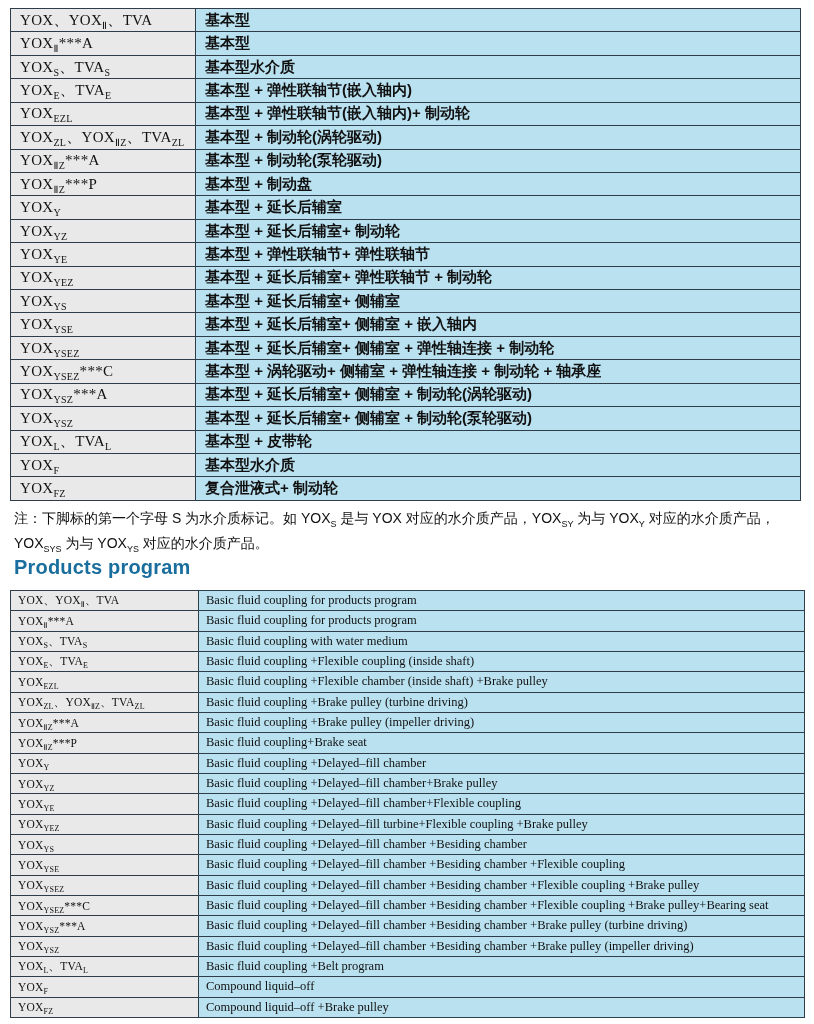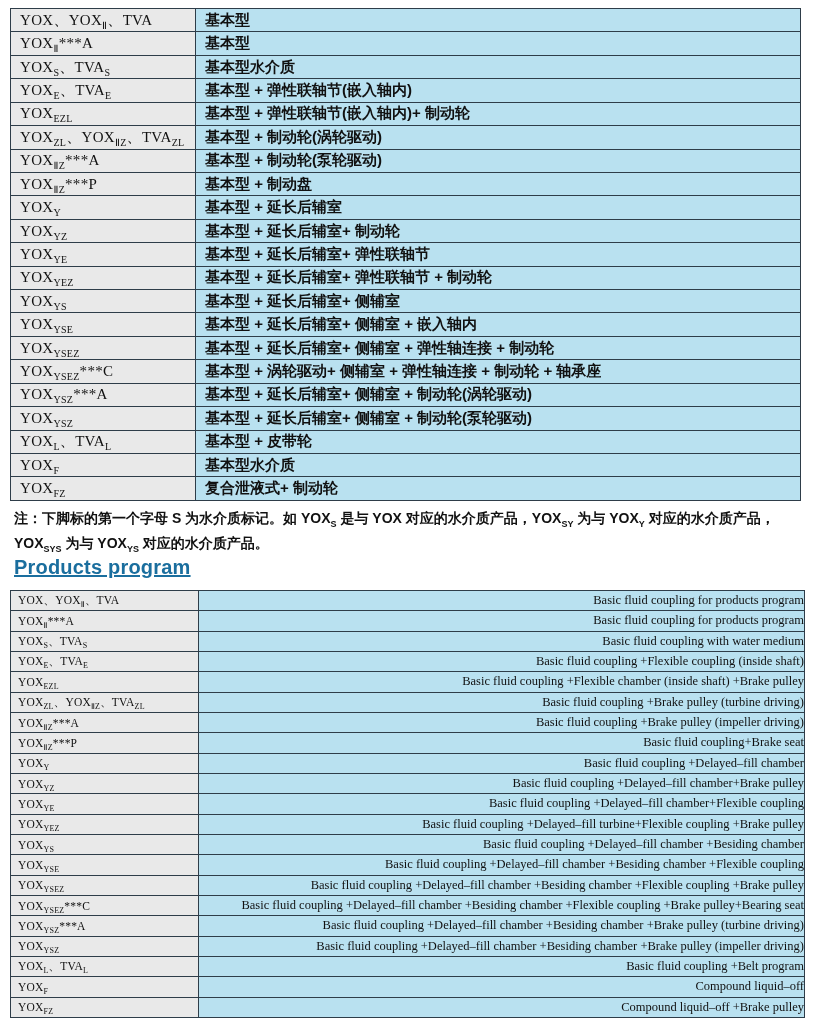--- a/index.html
+++ b/index.html
@@ -17,41 +17,41 @@
     font-family:"Liberation Serif",serif;font-size:15px;letter-spacing:.3px;
   }
   #table-cn td.desc{
     background:#b9e1f0;padding:0 0 0 9px;
     font-family:"Liberation Sans",sans-serif;font-weight:bold;font-size:15px;
   }
 
   
   #note{
     position:absolute;left:14px;top:506px;width:792px;
-    font-size:14px;line-height:25px;font-weight:bold;color:#111;
+    font-size:14px;line-height:25px;font-weight:normal;color:#111;
     white-space:normal;
   }
   #note sub{font-size:9px;}
 
   
   #heading{
     position:absolute;left:14px;top:556px;margin:0;
     font-family:"Liberation Sans",sans-serif;font-weight:bold;
-    font-size:20px;color:#1a6e9e;letter-spacing:.2px;text-decoration:underline;
+    font-size:20px;color:#1a6e9e;letter-spacing:.2px;
   }
 
   
   #table-en{left:10px;top:590px;width:795px;height:428px;}
   #table-en td.model{
     width:180px;background:#e9e9e9;padding:0 0 0 7px;
     font-family:"Liberation Serif",serif;font-size:11.5px;letter-spacing:.2px;
   }
   #table-en td.desc{
     background:#b9e1f0;padding:0 0 0 7px;
-    font-family:"Liberation Serif",serif;font-size:12.5px;text-align:right;
+    font-family:"Liberation Serif",serif;font-size:12.5px;
   }
 
   sub{font-size:0.62em;line-height:0;}
   #table-cn sub{font-size:10px;}
   #table-en sub{font-size:8px;}
 </style>
 </head>
 <body>
 
 <table id="table-cn">
@@ -102,21 +102,21 @@
         <td class="desc">基本型 + 延长后辅室</td>
       </tr>
 
       <tr>
         <td class="model"><span>YOX</span><sub>YZ</sub></td>
         <td class="desc">基本型 + 延长后辅室+ 制动轮</td>
       </tr>
 
       <tr>
         <td class="model"><span>YOX</span><sub>YE</sub></td>
-        <td class="desc">基本型 + 延长后辅室+ 弹性联轴节</td>
+        <td class="desc">基本型 + 弹性联轴节+ 弹性联轴节</td>
       </tr>
 
       <tr>
         <td class="model"><span>YOX</span><sub>YEZ</sub></td>
         <td class="desc">基本型 + 延长后辅室+ 弹性联轴节 + 制动轮</td>
       </tr>
 
       <tr>
         <td class="model"><span>YOX</span><sub>YS</sub></td>
         <td class="desc">基本型 + 延长后辅室+ 侧辅室</td>

